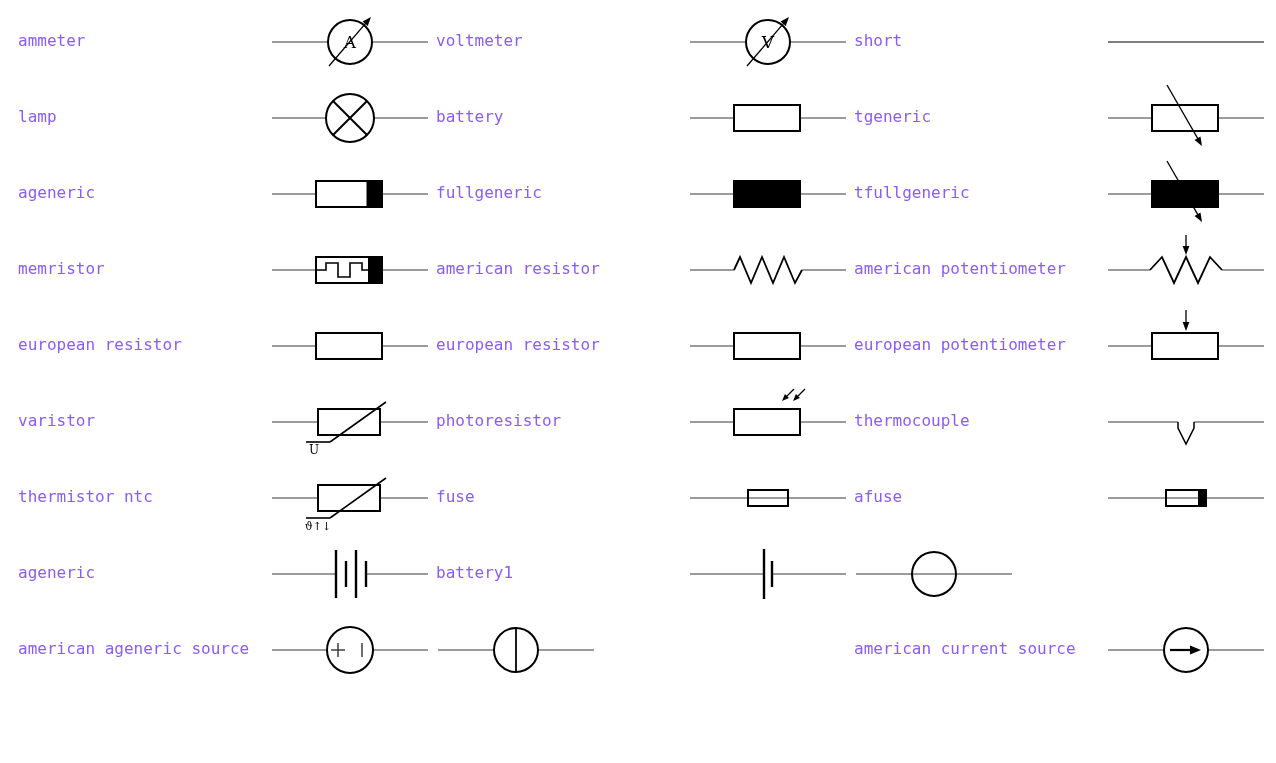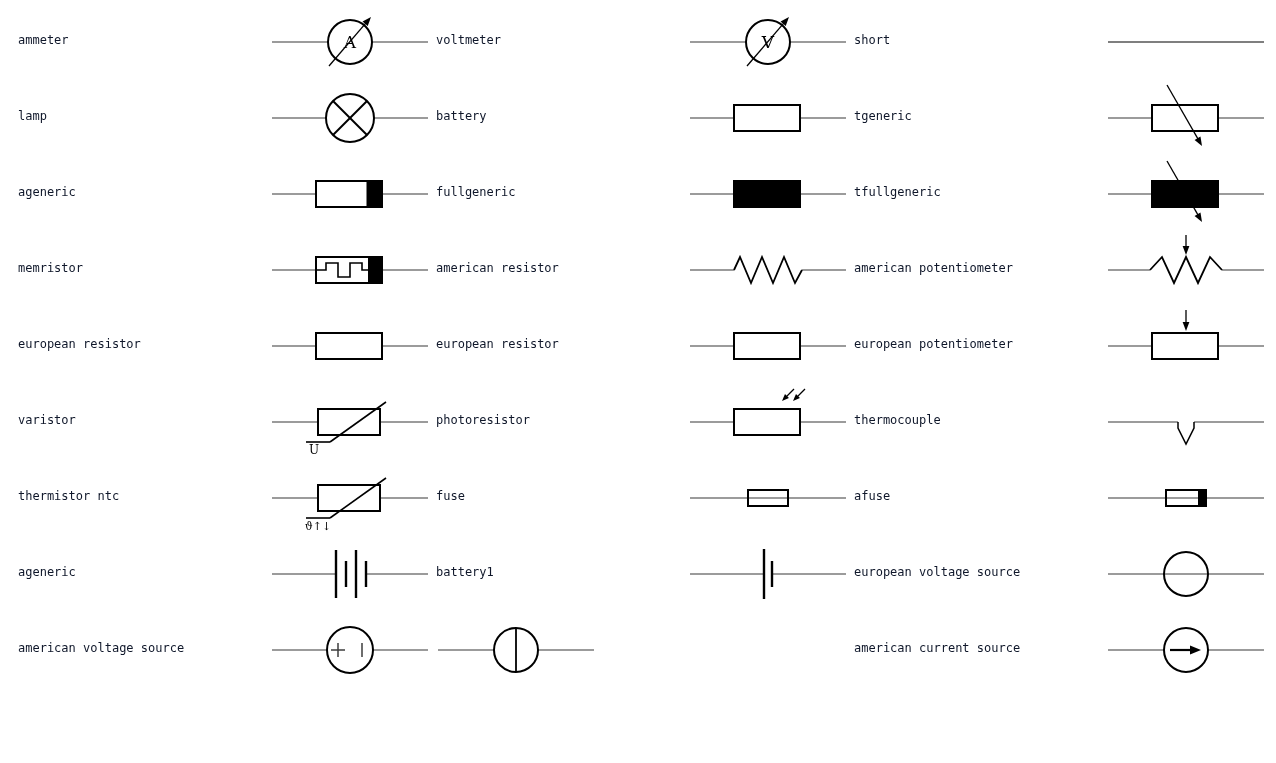--- a/index.html
+++ b/index.html
@@ -14,22 +14,22 @@
   }
   .cell{
     height:76px;
     display:flex;
     align-items:center;
     justify-content:space-between;
     padding-right:6px;
     overflow:visible;
   }
   .label{
-    font-size:12px;
-    color:#0f172a;
+    font-size:16px;
+    color:#8b5cf6;
     letter-spacing:0px;
     white-space:pre;
   }
   .symbol{
     width:160px;height:76px;flex:none;
     display:flex;align-items:center;justify-content:center;
   }
   .symbol svg{overflow:visible;}
 </style>
 </head>
@@ -290,30 +290,29 @@
       <span class="symbol">
         <svg width="160" height="76" viewBox="0 0 160 76">
           <line x1="2" y1="40" x2="76" y2="40" stroke="#7a7a7a" stroke-width="1.4"></line>
           <line x1="84" y1="40" x2="158" y2="40" stroke="#7a7a7a" stroke-width="1.4"></line>
           <line x1="76" y1="15" x2="76" y2="65" stroke="#000000" stroke-width="2.4"></line>
           <line x1="84" y1="27" x2="84" y2="53" stroke="#000000" stroke-width="2.4"></line>
         </svg>
       </span>
     </div>
     <div class="cell">
-      <span class="label">european voltage source</span>
       <span class="symbol">
         <svg width="160" height="76" viewBox="0 0 160 76">
           <line x1="2" y1="40" x2="158" y2="40" stroke="#7a7a7a" stroke-width="1.4"></line>
           <circle cx="80" cy="40" r="22" fill="none" stroke="#000000" stroke-width="2"></circle>
         </svg>
       </span>
     </div>
     <div class="cell">
-      <span class="label">american voltage source</span>
+      <span class="label">american ageneric source</span>
       <span class="symbol">
         <svg width="160" height="76" viewBox="0 0 160 76">
           <line x1="2" y1="40" x2="57" y2="40" stroke="#7a7a7a" stroke-width="1.4"></line>
           <line x1="103" y1="40" x2="158" y2="40" stroke="#7a7a7a" stroke-width="1.4"></line>
           <circle cx="80" cy="40" r="23" fill="#fff" stroke="#000000" stroke-width="2"></circle>
           <line x1="61" y1="40" x2="75" y2="40" stroke="#3c3c3c" stroke-width="1.5"></line>
           <line x1="68" y1="33" x2="68" y2="47" stroke="#3c3c3c" stroke-width="1.5"></line>
           <line x1="92" y1="33" x2="92" y2="47" stroke="#3c3c3c" stroke-width="1.5"></line>
         </svg>
       </span>

